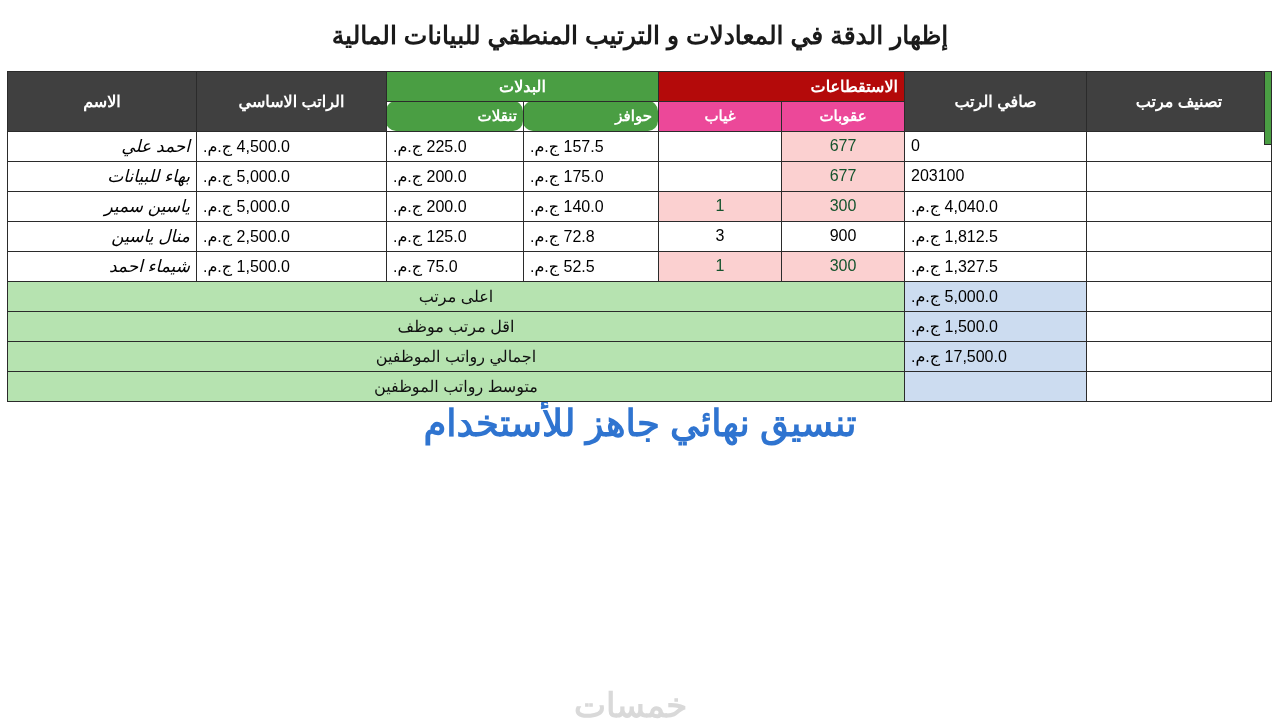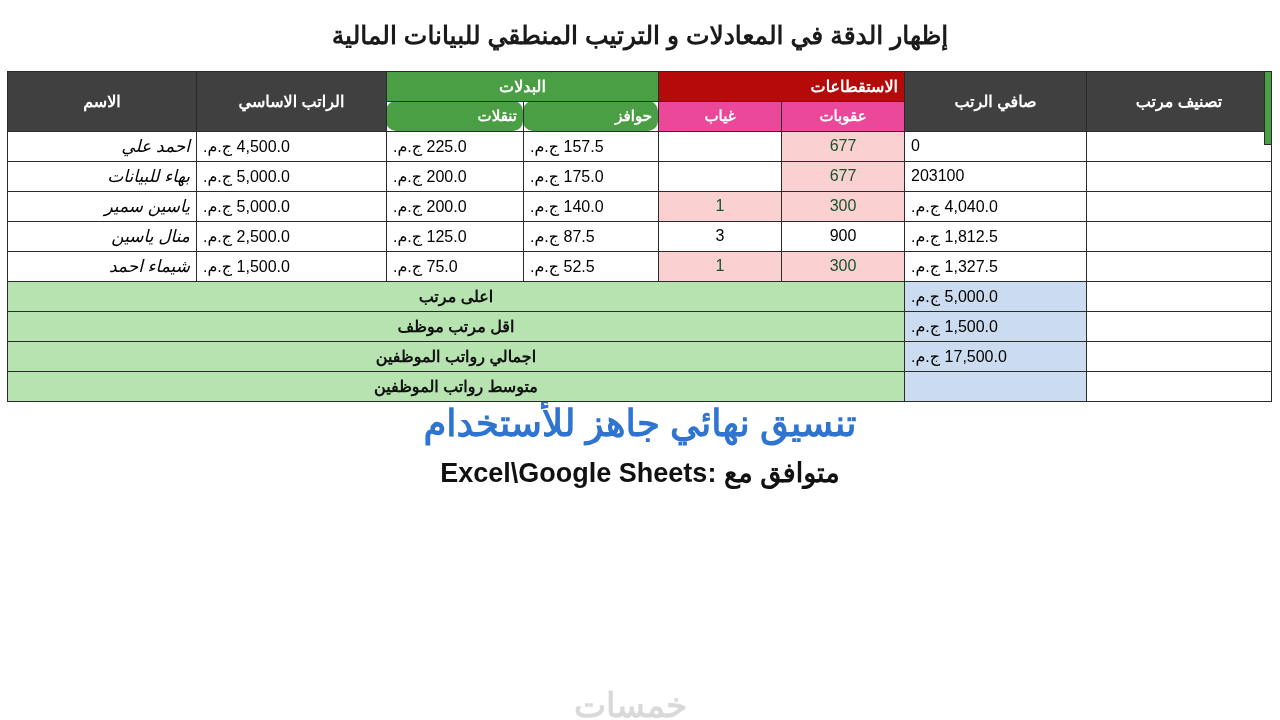--- a/index.html
+++ b/index.html
@@ -133,21 +133,20 @@
     font-size: 16px;
   }
   .c-blank {
     background: #ffffff;
   }
   .c-summary-label {
     background: #b6e3b0;
     text-align: center;
     font-size: 16px;
     color: #111;
-    font-weight: bold;
   }
   .c-summary-val {
     background: #ccdcf0;
     text-align: left;
     font-size: 16px;
     padding-left: 8px;
   }
 
   
   .edge-strip {
@@ -257,21 +256,21 @@
           <td class="c-num-rtl">200.0 ج.م.</td>
           <td class="c-num-rtl">5,000.0 ج.م.</td>
           <td class="c-name">ياسين سمير</td>
         </tr>
 
         <tr>
           <td class="c-blank"></td>
           <td class="c-num-rtl">1,812.5 ج.م.</td>
           <td class="c-white-center">900</td>
           <td class="c-white-center">3</td>
-          <td class="c-num-rtl">87.5 ج.م.</td>
+          <td class="c-num-rtl">72.8 ج.م.</td>
           <td class="c-num-rtl">125.0 ج.م.</td>
           <td class="c-num-rtl">2,500.0 ج.م.</td>
           <td class="c-name">منال ياسين</td>
         </tr>
 
         <tr>
           <td class="c-blank"></td>
           <td class="c-num-rtl">1,327.5 ج.م.</td>
           <td class="c-pink">300</td>
           <td class="c-pink">1</td>
@@ -299,16 +298,15 @@
         <tr>
           <td class="c-blank"></td>
           <td class="c-summary-val"></td>
           <td class="c-summary-label" colspan="6">متوسط رواتب الموظفين</td>
         </tr>
       </tbody>
     </table>
   </div>
 
   <div class="footer-title">تنسيق نهائي جاهز للأستخدام</div>
-  <div class="footer-sub">متوافق مع :Excel\Google Sheets</div>
   <div class="watermark">خمسات</div>
 
 </div>
 
 </body></html>

